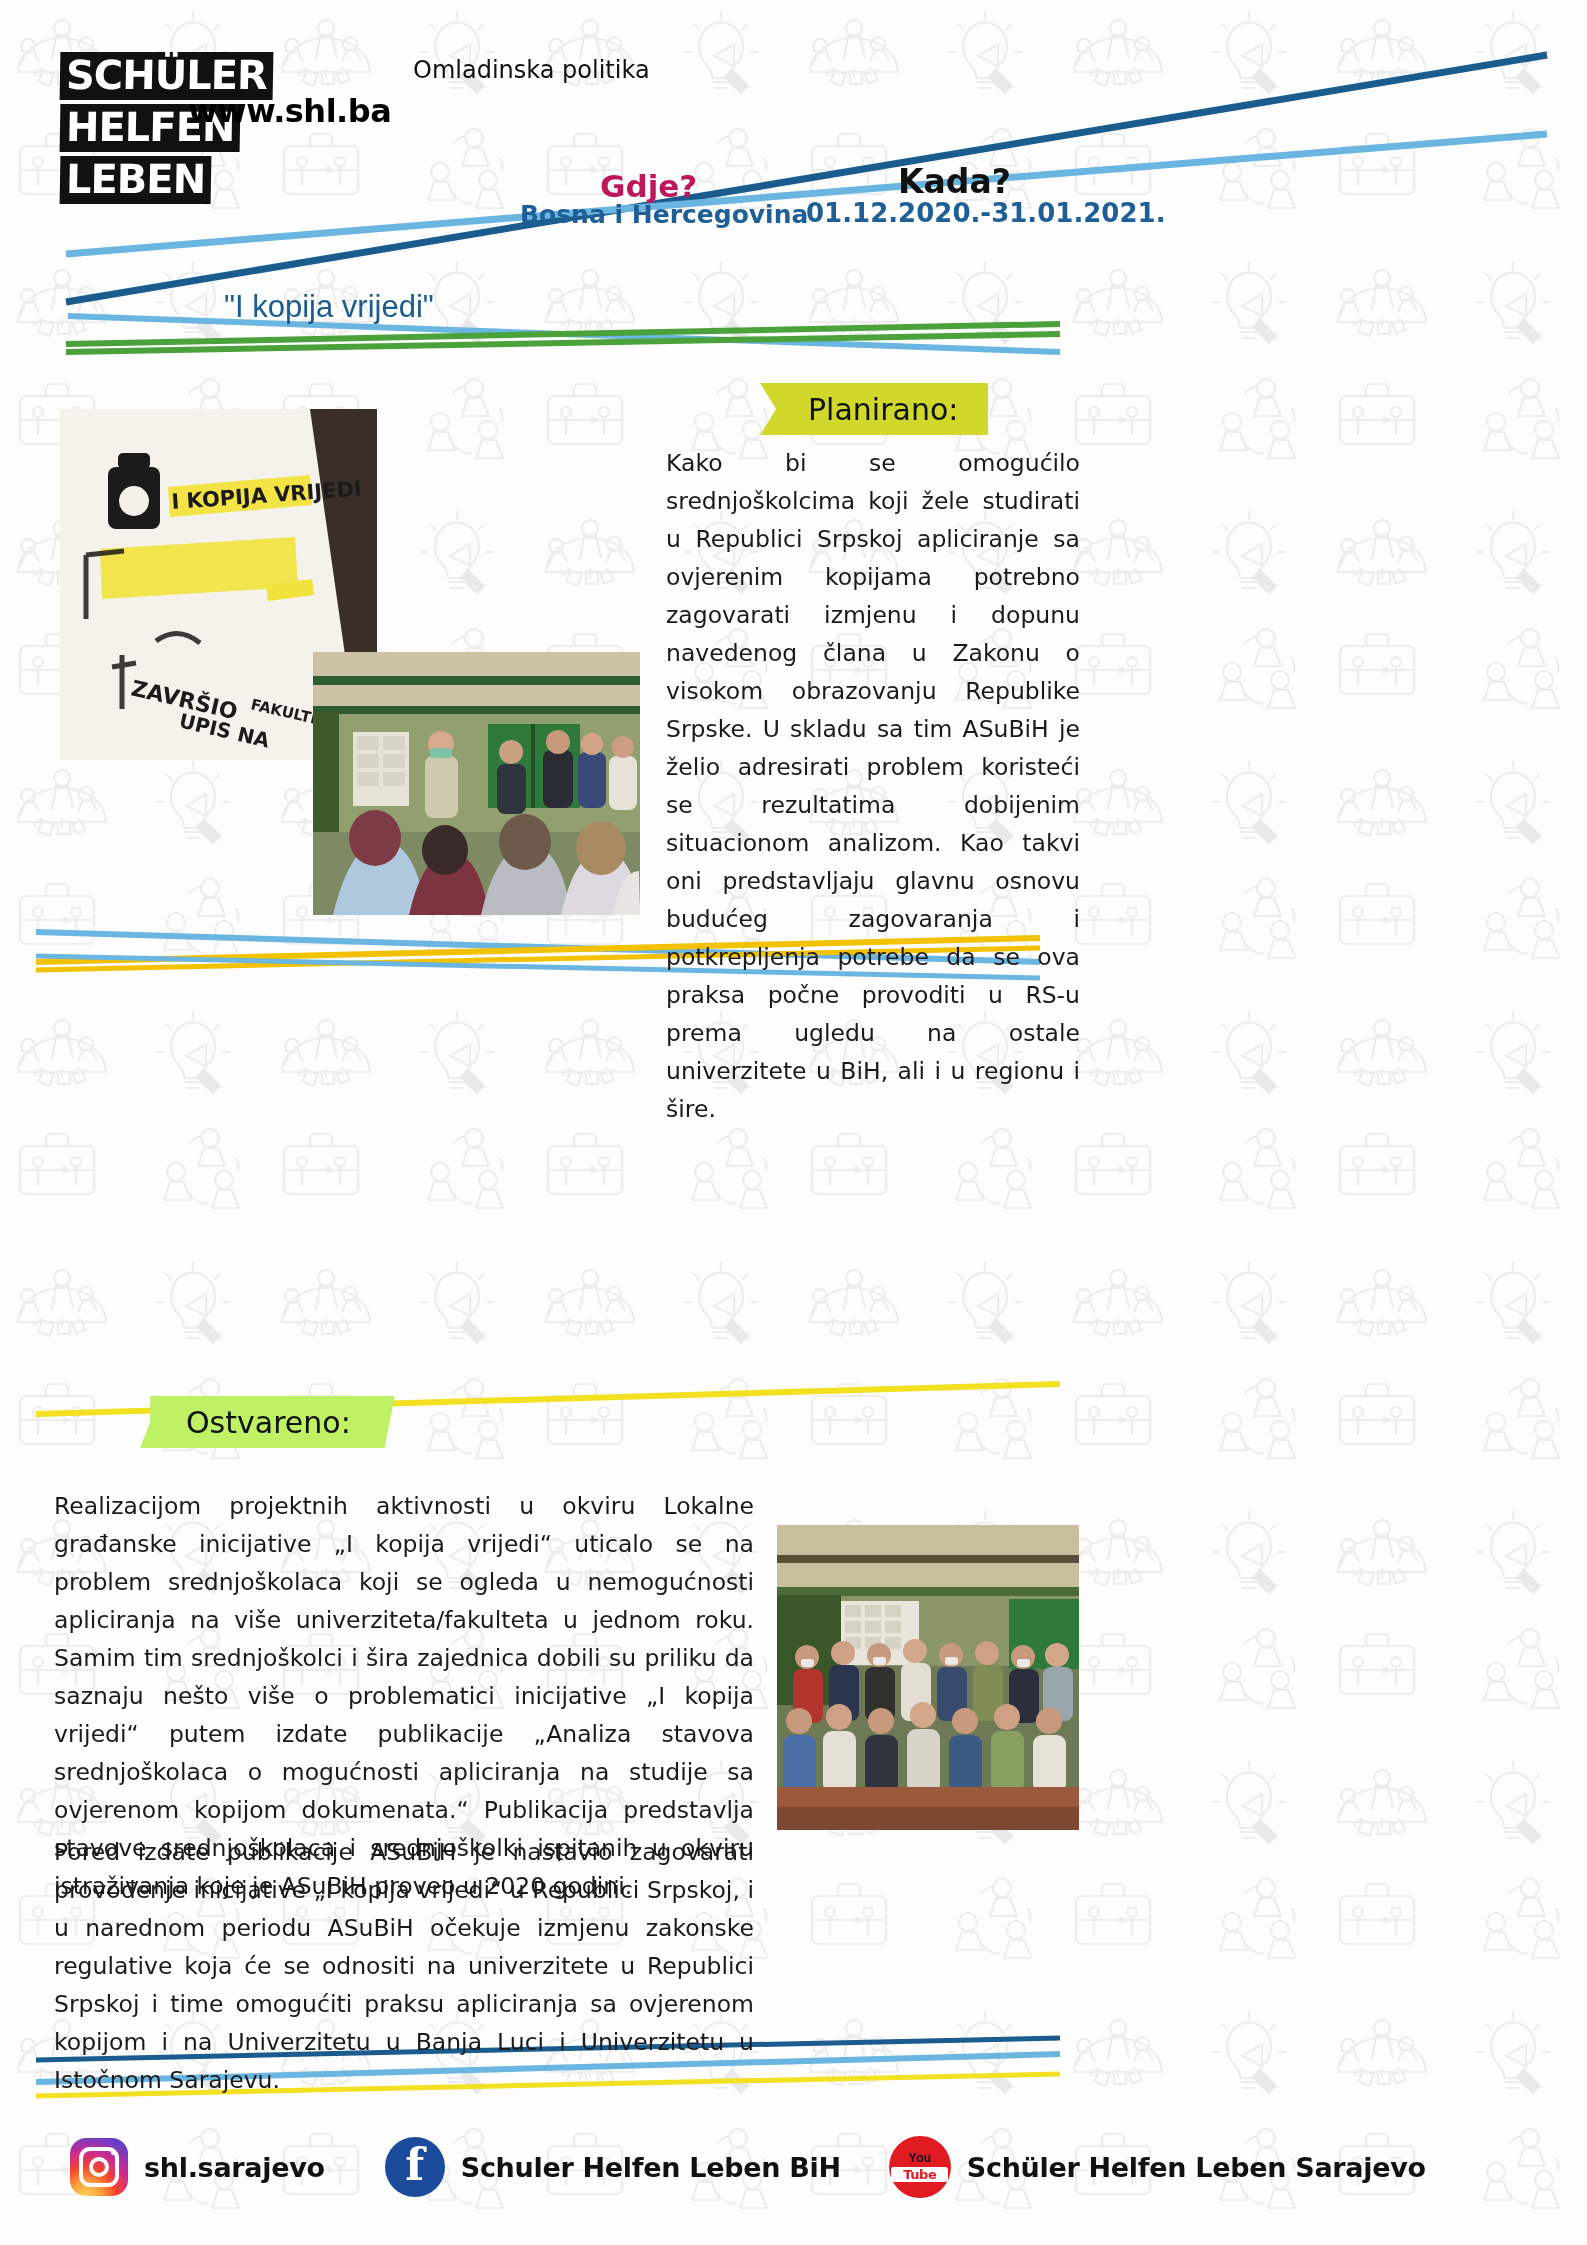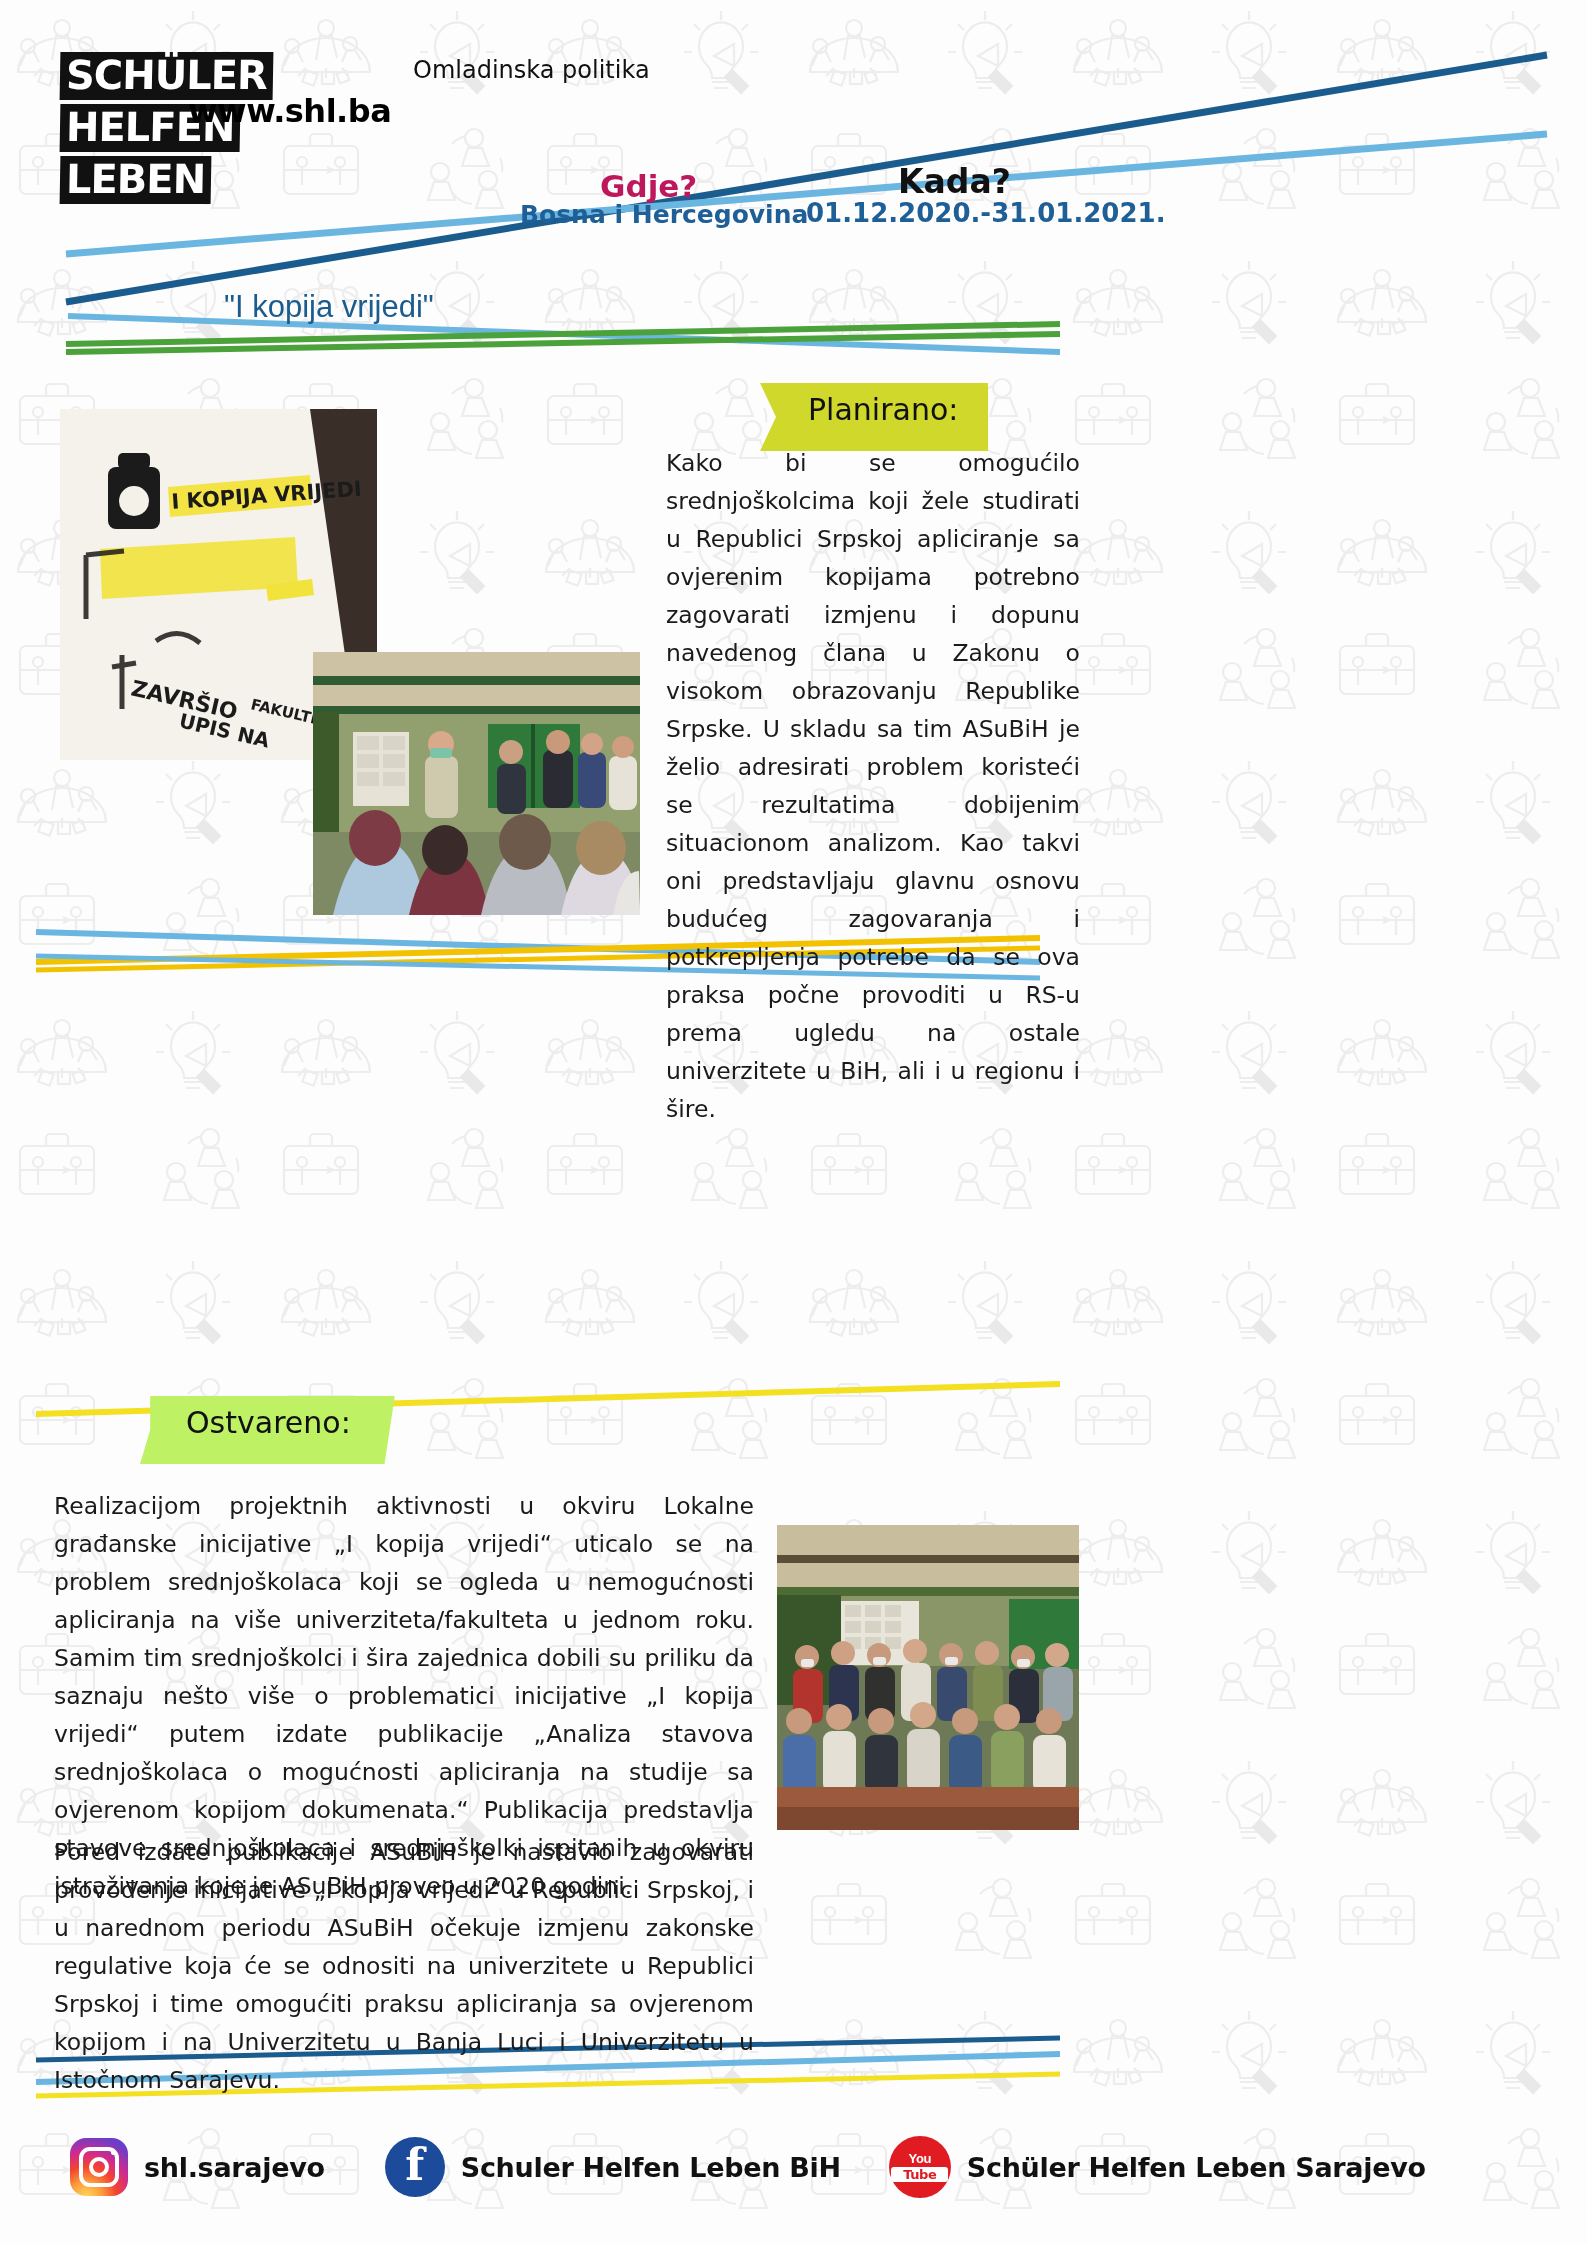--- a/index.html
+++ b/index.html
@@ -95,21 +95,21 @@
   }
 
   
   #strokes{position:absolute;inset:0;z-index:3;pointer-events:none;}
 
   
   .banner{
     display:flex;align-items:center;
     height:52px;
     font-size:30px;font-weight:400;color:#111;
-    padding:0 30px 16px 44px;
+    padding:0 30px 0 44px;
     font-family:"DejaVu Sans", sans-serif;
     white-space:nowrap;
   }
   #planirano-banner{
     left:760px;top:383px;
     background:#d0d82c;
     clip-path:polygon(0 0, 100% 0, 100% 100%, 0 100%, 7% 50%);
     padding-left:48px;
   }
   #ostvareno-banner{
@@ -192,21 +192,21 @@
     font-weight:700;font-size:44px;line-height:1;
     padding-bottom:5px;box-sizing:border-box;
   }
   .yt-icon{
     width:62px;height:62px;border-radius:50%;
     background:#e01b22;
     display:flex;flex-direction:column;align-items:center;justify-content:center;
     flex:0 0 auto;gap:2px;
   }
   .yt-icon .yt-you{
-    color:#ffffff;font-family:Liberation Sans, sans-serif;
+    color:#0f172a;font-family:Liberation Mono, monospace;
     font-weight:800;font-size:13px;line-height:13px;letter-spacing:-.4px;
   }
   .yt-icon .yt-tube{
     background:#fff;color:#e01b22;
     font-family:"DejaVu Sans", sans-serif;
     font-weight:800;font-size:13px;line-height:15px;
     padding:0 12px;border-radius:3px;letter-spacing:-.4px;
   }
 </style>
 </head>

